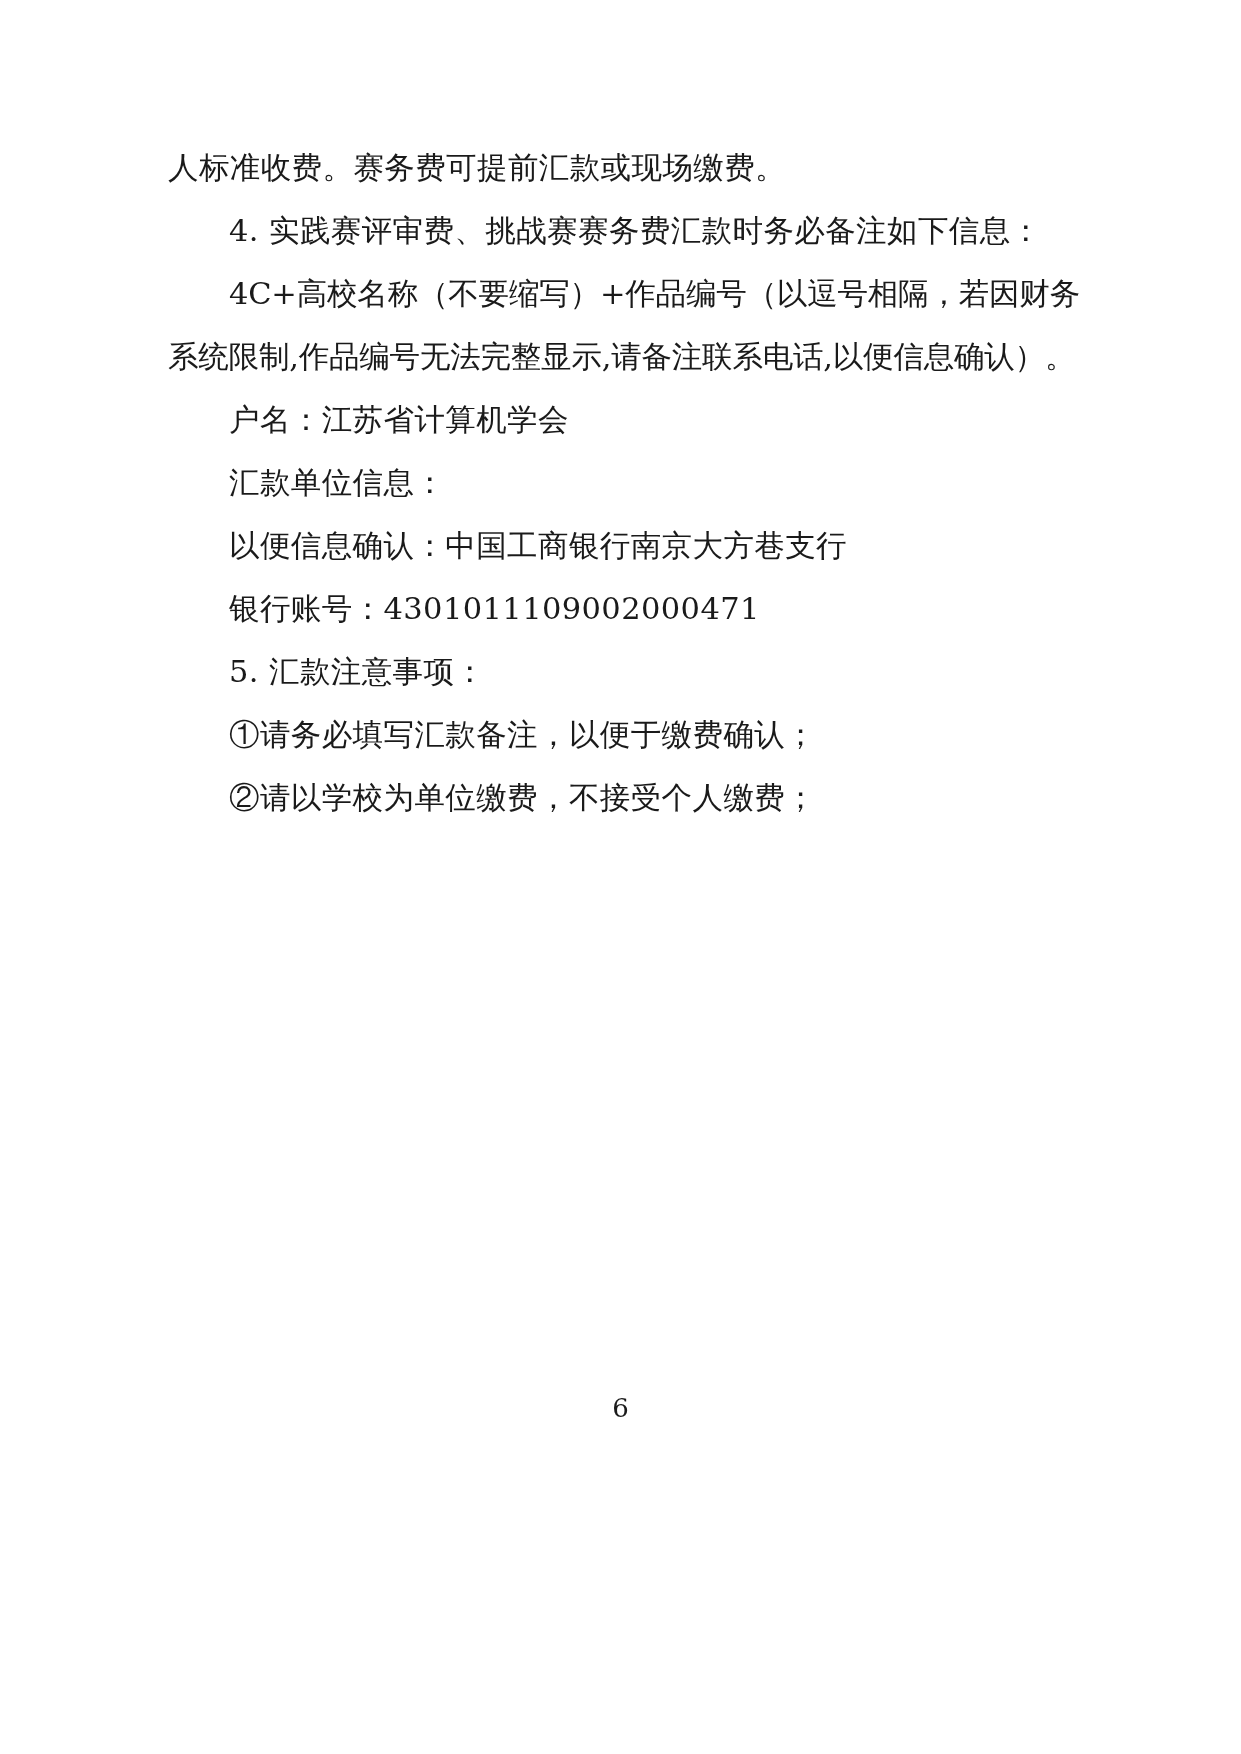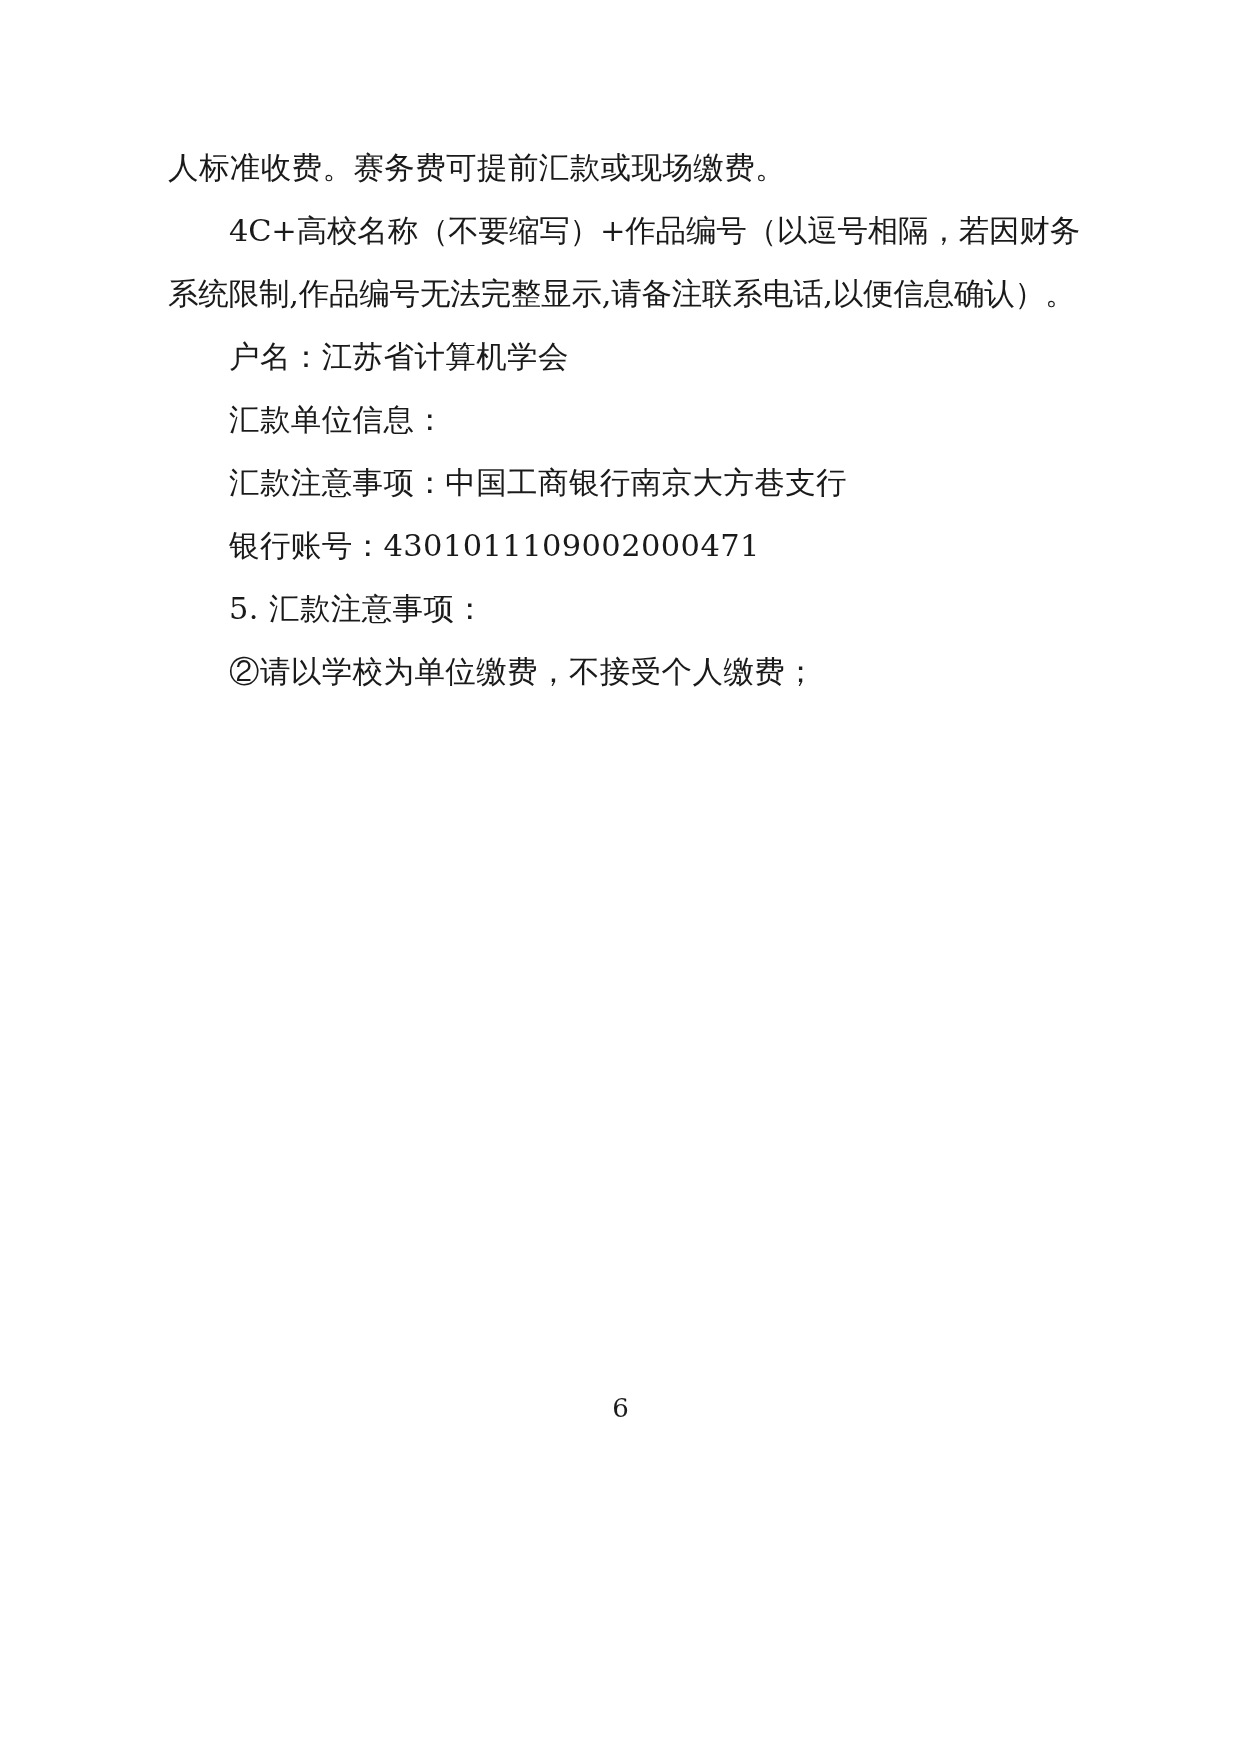--- a/index.html
+++ b/index.html
@@ -52,23 +52,25 @@
     font-family: "DejaVu Serif", "Liberation Serif", serif;
     color: #1a1a1a;
   }
 </style>
 </head>
 <body>
 
 <div class="page">
   <div class="doc-body">
     <p class="para">人标准收费。赛务费可提前汇款或现场缴费。</p>
+    <p class="para indent">4. 实践赛评审费、挑战赛赛务费汇款时务必备注如下信息：</p>
     <p class="para indent tight">4C+高校名称（不要缩写）+作品编号（以逗号相隔，若因财务系统限制,作品编号无法完整显示,请备注联系电话,以便信息确认）。</p>
     <p class="para indent">户名：江苏省计算机学会</p>
     <p class="para indent">汇款单位信息：</p>
-    <p class="para indent">汇款注意事项：中国工商银行南京大方巷支行</p>
+    <p class="para indent">以便信息确认：中国工商银行南京大方巷支行</p>
     <p class="para indent">银行账号：4301011109002000471</p>
     <p class="para indent">5. 汇款注意事项：</p>
+    <p class="para indent">①请务必填写汇款备注，以便于缴费确认；</p>
     <p class="para indent">②请以学校为单位缴费，不接受个人缴费；</p>
   </div>
 </div>
 
 <div class="page-number">6</div>
 
 </body></html>

